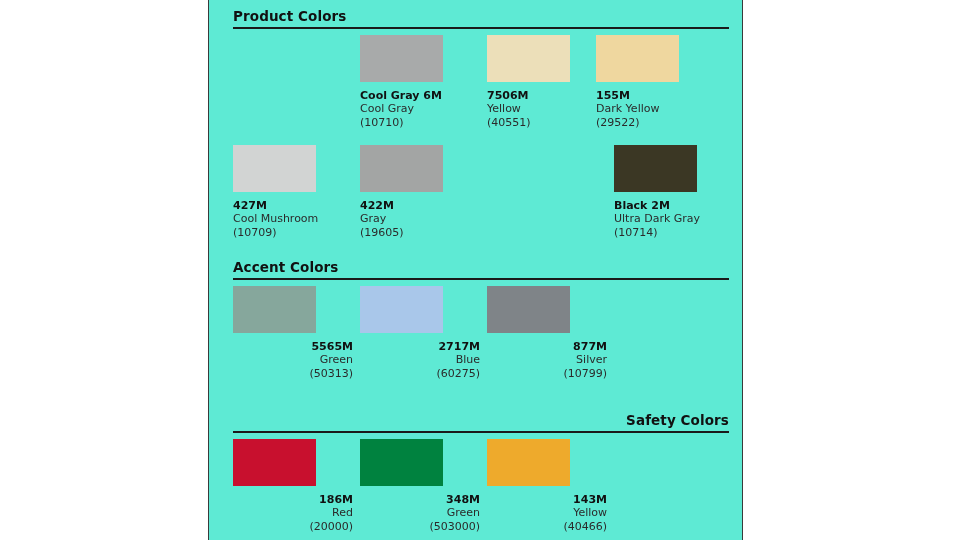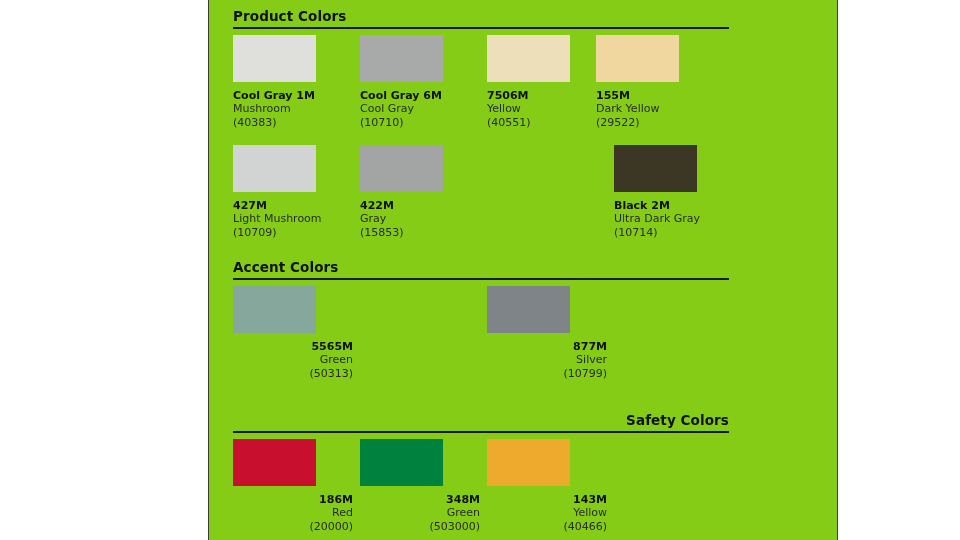--- a/index.html
+++ b/index.html
@@ -12,23 +12,23 @@
     background: #ffffff;
     font-family: "DejaVu Sans", sans-serif;
     overflow: hidden;
   }
 
   
   #page-sheet {
     position: absolute;
     left: 208px;
     top: 0;
-    width: 630px;
+    width: 535px;
     height: 540px;
-    background: #84cc16;
+    background: #5eead4;
     border-left: 1px solid #3a3a3a;
     border-right: 1px solid #3a3a3a;
     box-sizing: border-box;
   }
 
   #content {
     position: absolute;
     left: 24px;
     top: 0;
     width: 496px;
@@ -92,26 +92,20 @@
 </head>
 <body>
 
 <div id="page-sheet">
   <div id="content">
       <div class="section" style="top: 8px;">
         <div class="section-title">Product Colors</div>
         <div class="section-rule"></div>
         <div style="position: relative; margin-top: 6px;">
           <div class="swatch-row" style="position: absolute; left: 0px; top: 0px; width: 496px;">
-            <div class="swatch-cell" style="left: 0px;">
-              <div class="swatch-chip" style="background: rgb(223, 224, 219);"></div>
-              <div class="swatch-code">Cool Gray 1M</div>
-              <div class="swatch-name">Mushroom</div>
-              <div class="swatch-number">(40383)</div>
-            </div>
             <div class="swatch-cell" style="left: 127px;">
               <div class="swatch-chip" style="background: rgb(168, 170, 170);"></div>
               <div class="swatch-code">Cool Gray 6M</div>
               <div class="swatch-name">Cool Gray</div>
               <div class="swatch-number">(10710)</div>
             </div>
             <div class="swatch-cell" style="left: 254px;">
               <div class="swatch-chip" style="background: rgb(236, 223, 185);"></div>
               <div class="swatch-code">7506M</div>
               <div class="swatch-name">Yellow</div>
@@ -121,48 +115,54 @@
               <div class="swatch-chip" style="background: rgb(239, 215, 159);"></div>
               <div class="swatch-code">155M</div>
               <div class="swatch-name">Dark Yellow</div>
               <div class="swatch-number">(29522)</div>
             </div>
           </div>
           <div class="swatch-row" style="position: absolute; left: 0px; top: 110px; width: 496px;">
             <div class="swatch-cell" style="left: 0px;">
               <div class="swatch-chip" style="background: rgb(210, 212, 211);"></div>
               <div class="swatch-code">427M</div>
-              <div class="swatch-name">Light Mushroom</div>
+              <div class="swatch-name">Cool Mushroom</div>
               <div class="swatch-number">(10709)</div>
             </div>
             <div class="swatch-cell" style="left: 127px;">
               <div class="swatch-chip" style="background: rgb(163, 165, 164);"></div>
               <div class="swatch-code">422M</div>
               <div class="swatch-name">Gray</div>
-              <div class="swatch-number">(15853)</div>
+              <div class="swatch-number">(19605)</div>
             </div>
             <div class="swatch-cell" style="left: 381px;">
               <div class="swatch-chip" style="background: rgb(59, 55, 36);"></div>
               <div class="swatch-code">Black 2M</div>
               <div class="swatch-name">Ultra Dark Gray</div>
               <div class="swatch-number">(10714)</div>
             </div>
           </div>
         </div>
       </div>
       <div class="section" style="top: 259px;">
         <div class="section-title">Accent Colors</div>
         <div class="section-rule"></div>
         <div style="position: relative; margin-top: 6px;">
           <div class="swatch-row" style="position: absolute; left: 0px; top: 0px; width: 496px; text-align: right;">
             <div class="swatch-cell" style="left: 0px;">
               <div class="swatch-chip" style="background: rgb(134, 167, 156);"></div>
               <div class="swatch-code">5565M</div>
               <div class="swatch-name">Green</div>
               <div class="swatch-number">(50313)</div>
+            </div>
+            <div class="swatch-cell" style="left: 127px;">
+              <div class="swatch-chip" style="background: rgb(169, 199, 234);"></div>
+              <div class="swatch-code">2717M</div>
+              <div class="swatch-name">Blue</div>
+              <div class="swatch-number">(60275)</div>
             </div>
             <div class="swatch-cell" style="left: 254px;">
               <div class="swatch-chip" style="background: rgb(127, 132, 136);"></div>
               <div class="swatch-code">877M</div>
               <div class="swatch-name">Silver</div>
               <div class="swatch-number">(10799)</div>
             </div>
           </div>
         </div>
       </div>

